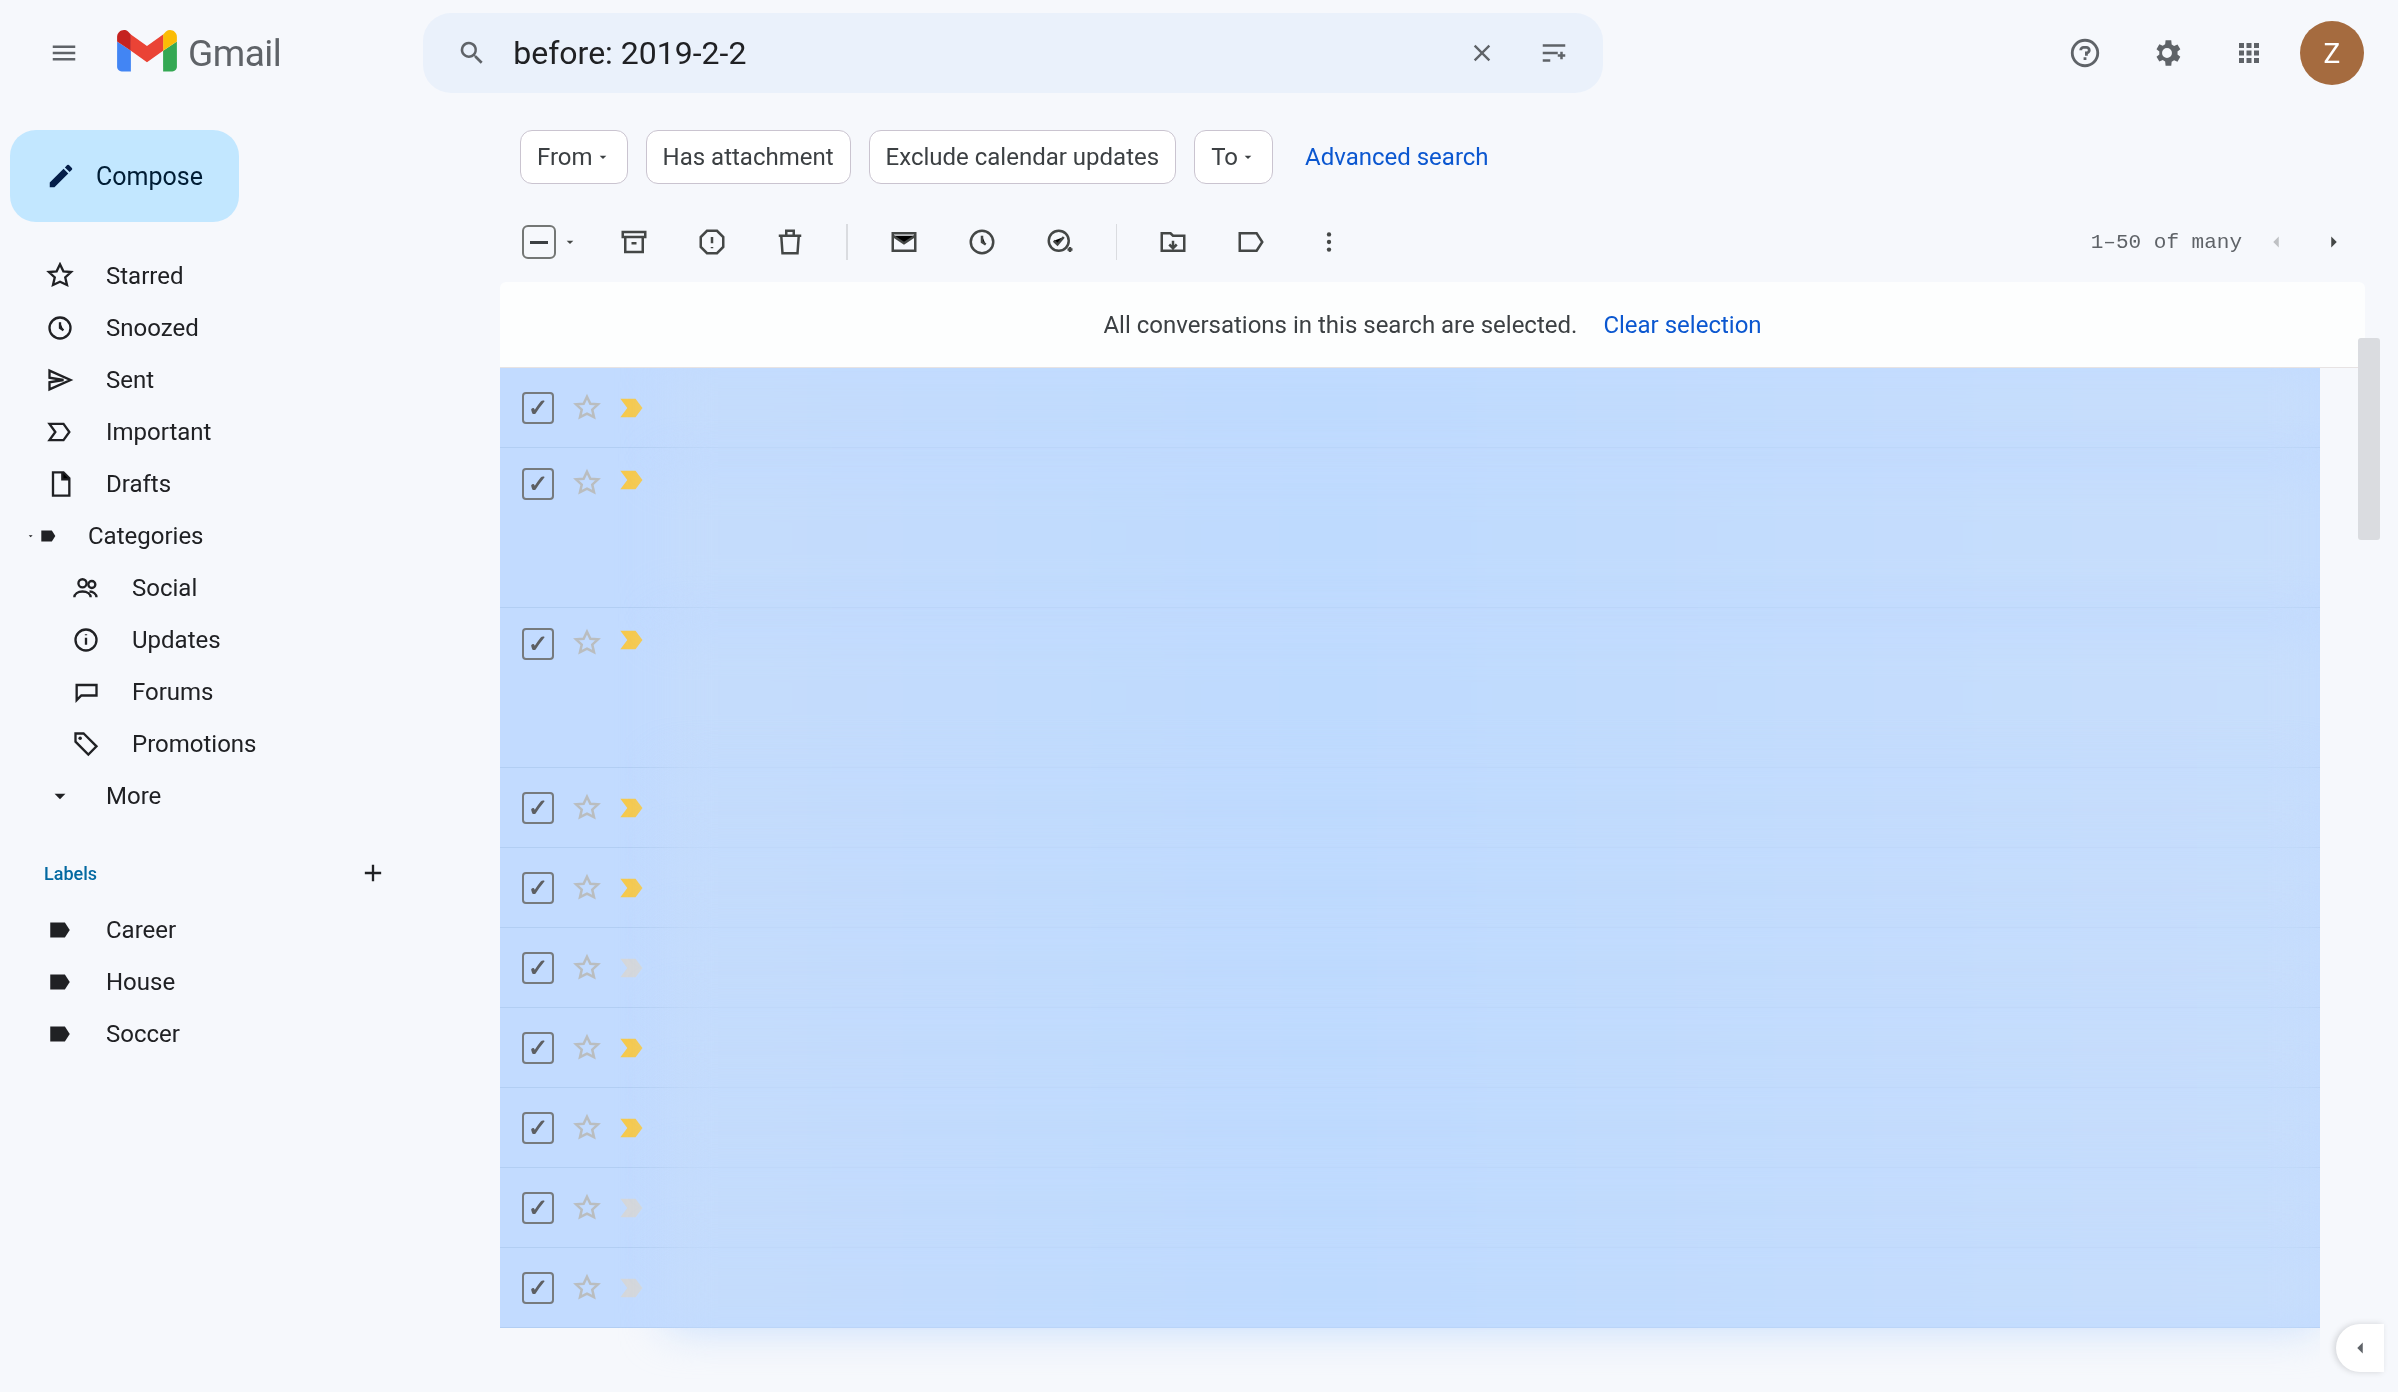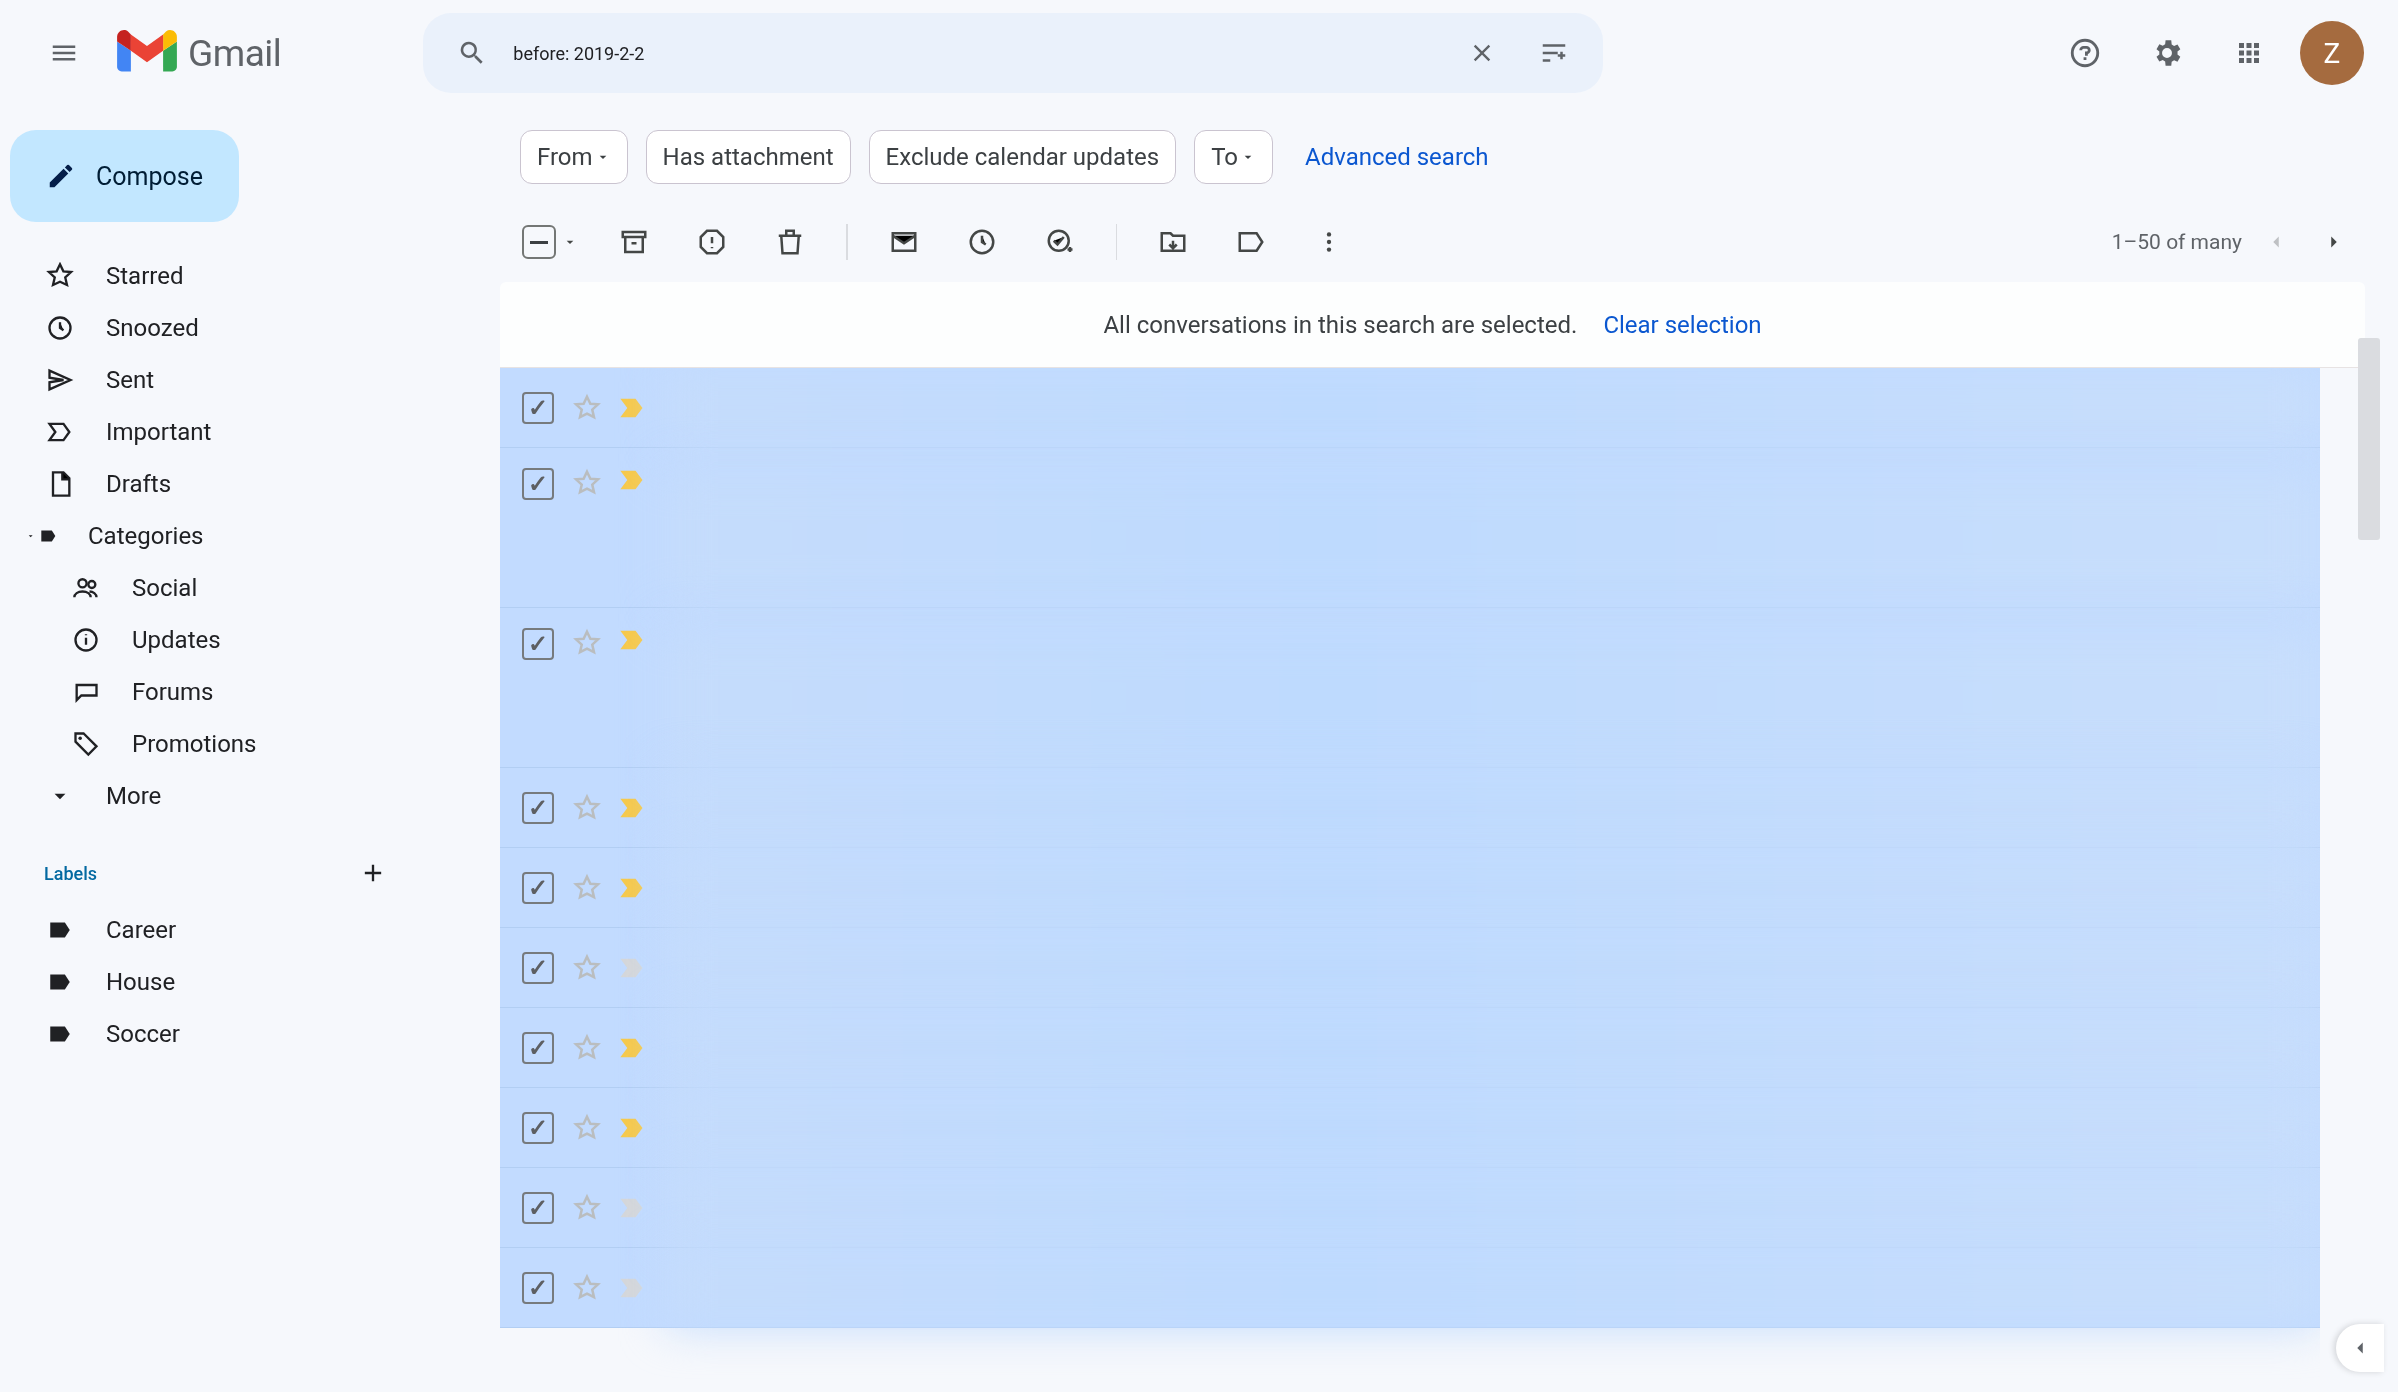--- a/index.html
+++ b/index.html
@@ -8,21 +8,21 @@
 
 .header { height: 106px; display: flex; align-items: center; padding: 0 24px; gap: 12px; }
 .menu-btn { width: 80px; height: 80px; display:flex; align-items:center; justify-content:center; border-radius:50%; cursor:pointer; }
 .menu-btn svg { width:30px; height:30px; }
 .logo-wrap { display:flex; align-items:center; gap:10px; padding-right:50px; }
 .logo-m { width:62px; height:46px; }
 .brand-txt { font-size: 37px; color:#5f6368; letter-spacing:-0.5px; }
 
 .search-bar { margin-left: 80px; width: 1180px; height: 80px; background:#eaf1fb; border-radius: 28px; display:flex; align-items:center; padding:0 18px; gap:10px; }
 .search-bar .icon-btn { width:62px; height:62px; display:flex; align-items:center; justify-content:center; border-radius:50%; color:#5f6368; }
-.search-input { flex:1; background:transparent; border:none; outline:none; font-size: 18px; color:#202124; }
+.search-input { flex:1; background:transparent; border:none; outline:none; font-size: 32px; color:#202124; }
 .spacer { flex:1; }
 .right-icons { display:flex; align-items:center; gap:20px; padding-right:10px; }
 .right-icons .icon-btn { width:62px; height:62px; display:flex; align-items:center; justify-content:center; border-radius:50%; color:#5f6368; }
 .avatar { width:64px; height:64px; border-radius:50%; background:#a56b3f; color:#fff; font-size:28px; display:flex; align-items:center; justify-content:center; }
 
 
 .sidebar { position:absolute; top: 130px; left:0; width: 430px; padding-left:10px; padding-right:20px; }
 .compose-btn { display:flex; align-items:center; gap:20px; background:#c2e7ff; height:92px; padding:0 36px; border-radius:26px; width: fit-content; font-size:25px; color:#001d35; margin-bottom:28px; cursor:pointer; }
 .nav-item { height:52px; display:flex; align-items:center; gap:30px; padding-left:34px; border-radius:0 26px 26px 0; font-size:24px; color:#202124; cursor:pointer; }
 .nav-item .nav-icon { width:32px; height:32px; display:flex; align-items:center; justify-content:center; color:#202124; }
@@ -39,21 +39,21 @@
 .chip { display:flex; align-items:center; gap:2px; height:54px; padding:0 16px; border:1.5px solid #cac4d0; border-radius:12px; background:#fff; font-size:24px; color:#3c4043; cursor:pointer; }
 .link-chip { font-size:24px; color:#0b57d0; padding:0 14px; cursor:pointer; }
 
 .toolbar { height:80px; display:flex; align-items:center; padding:0 22px; gap:34px; }
 .select-ctrl { display:flex; align-items:center; gap:2px; border:2px solid #747775; border-radius:6px; width:34px; height:34px; position:relative; }
 .select-wrap { display:flex; align-items:center; gap:6px; }
 .check-minus { width:18px; height:3px; background:#3c4043; margin:auto; }
 .toolbar .tb-icon { width:44px; height:44px; display:flex; align-items:center; justify-content:center; color:#444746; cursor:pointer; }
 .tb-sep { width:1.5px; height:36px; background:#dadce0; }
 .tb-right { margin-left:auto; display:flex; align-items:center; gap:10px; }
-.page-txt { font-size:21px; color:#5f6368; }
+.page-txt { font-size:21px; color:#5f6368;font-family:Liberation Mono, monospace; }
 .nav-arrow { width:48px; height:48px; display:flex; align-items:center; justify-content:center; color:#bfc1c4; }
 .nav-arrow.active { color:#444746; }
 
 .sel-banner { background:#fdfefe; height:86px; display:flex; align-items:center; justify-content:center; gap:26px; font-size:24px; color:#3c4043; border-bottom:1px solid #e7e3e3; margin: 0 15px 0 0; border-radius: 6px 6px 0 0; }
 .sel-banner .clear-link { color:#0b57d0; cursor:pointer; }
 
 .msg-list { flex:1; overflow:hidden; position:relative; margin-right:60px; }
 .msg-row { display:flex; align-items:center; background:#c2dbff; border-bottom:1px solid #b2cef3; padding-left:22px; height:80px; }
 .msg-row.tall { height:160px; align-items:flex-start; padding-top:20px; }
 .msg-row .cb { width:32px; height:32px; border:2.5px solid #767a7d; border-radius:4px; display:flex; align-items:center; justify-content:center; margin-right:18px; color:#5d5f62; }

